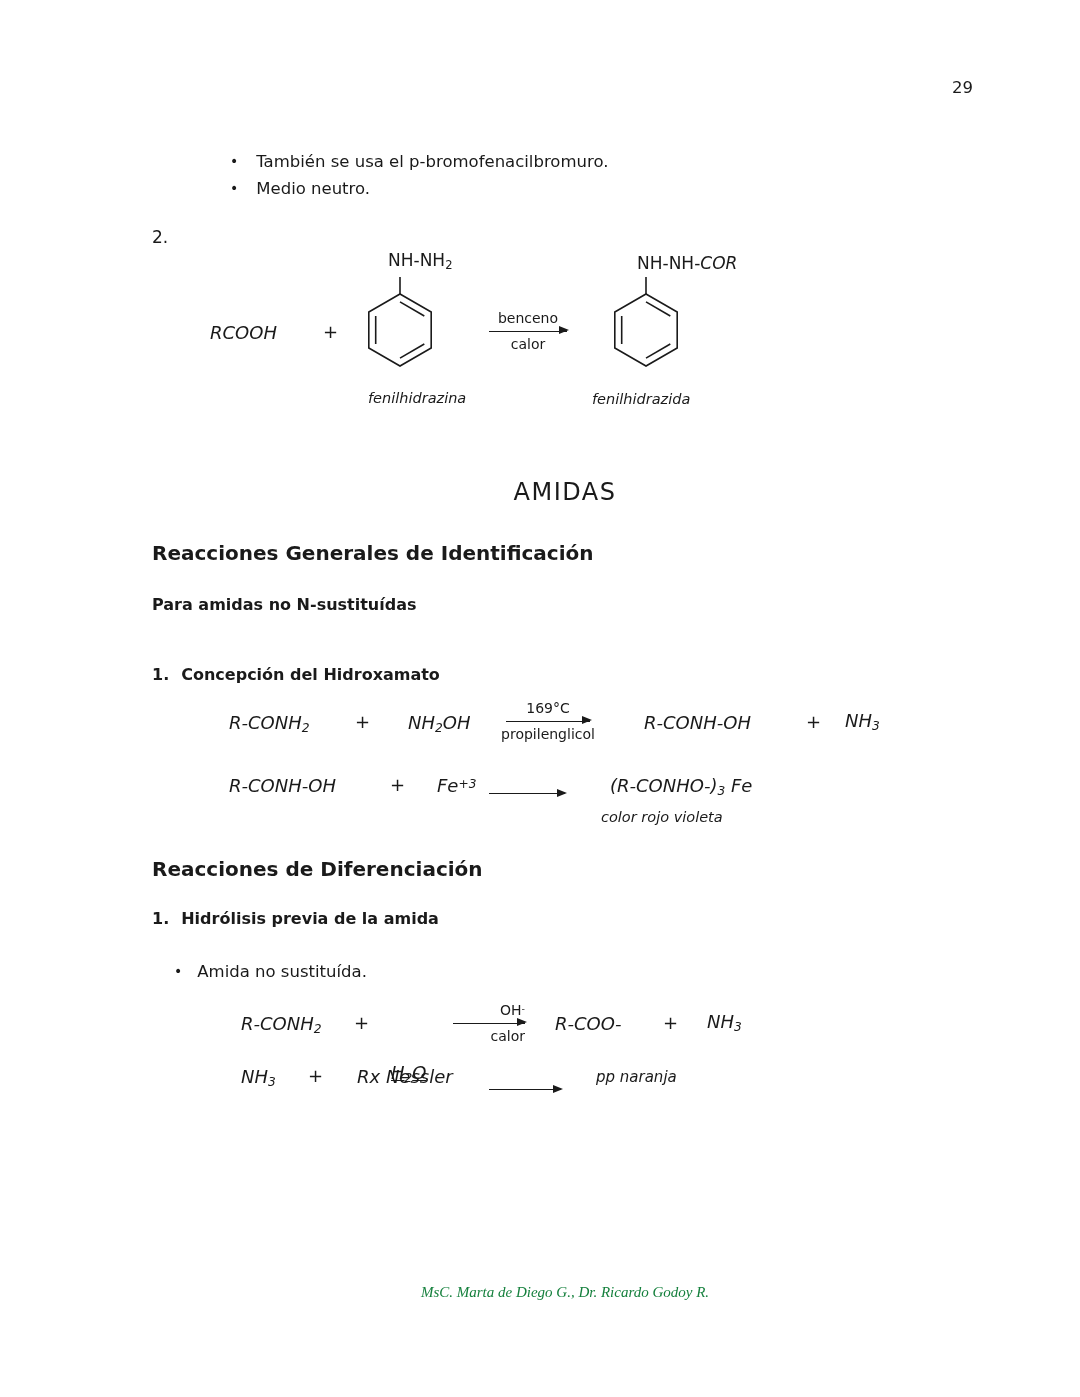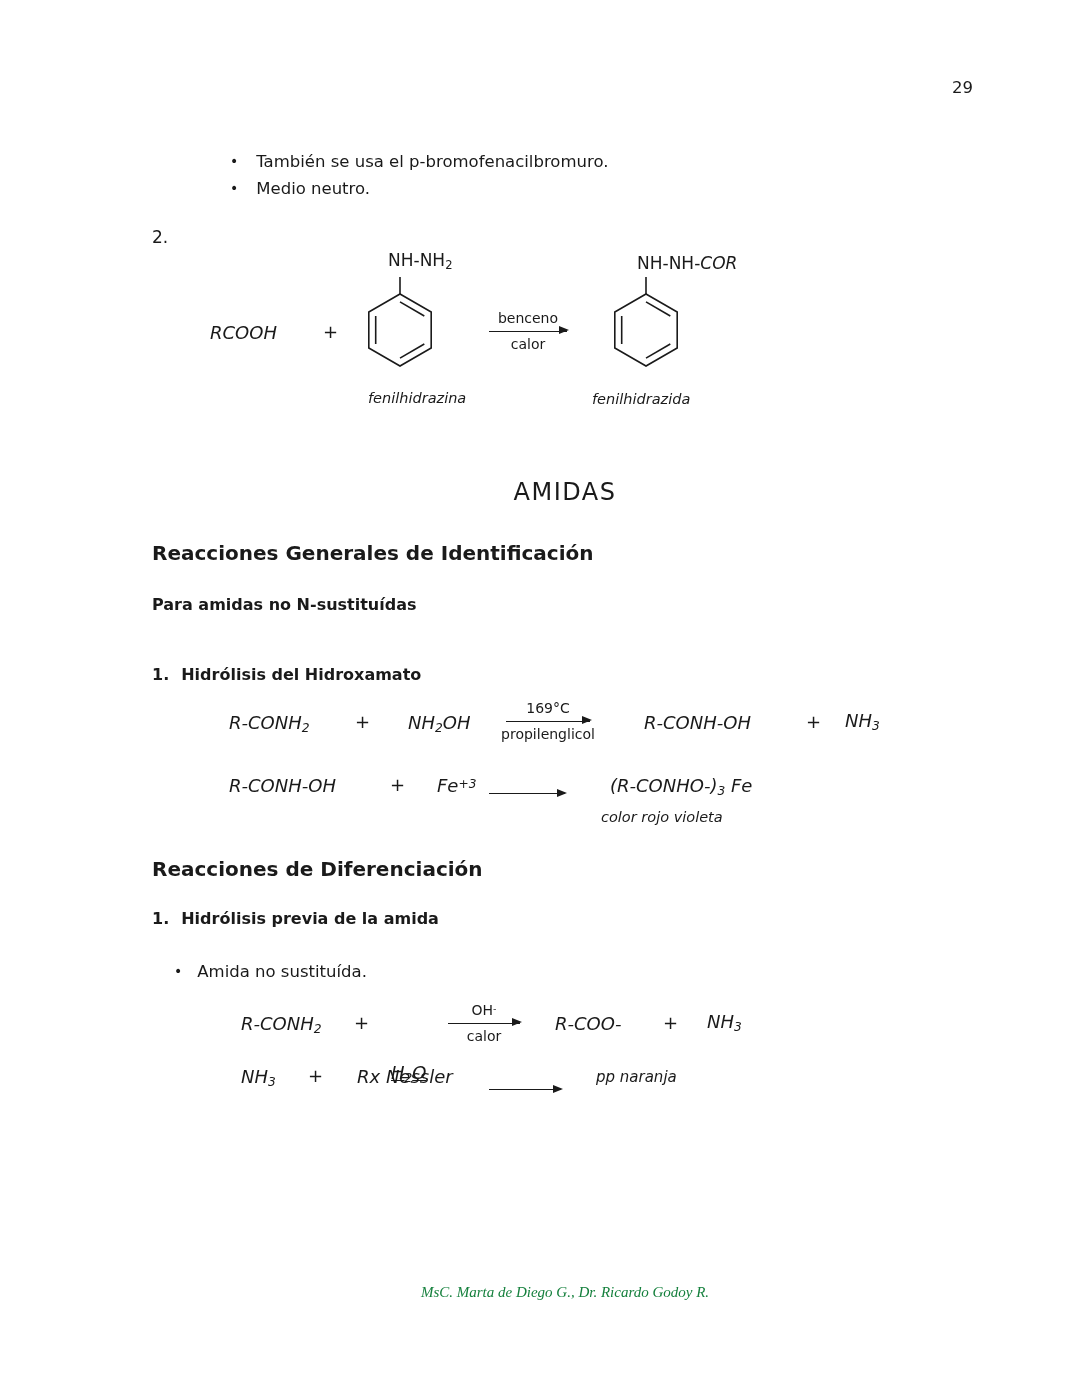--- a/index.html
+++ b/index.html
@@ -99,21 +99,21 @@
 
   <div class="abs chem-caption" style="left:368px; top:389px;">fenilhidrazina</div>
   <div class="abs chem-caption" style="left:592px; top:390px;">fenilhidrazida</div>
 
   <div class="abs title" style="left:565px; top:477px; transform:translateX(-50%);">AMIDAS</div>
 
   <div class="abs h2" style="left:152px; top:541px;">Reacciones Generales de Identificación</div>
   <div class="abs h3" style="left:152px; top:595px;">Para amidas no N-sustituídas</div>
 
   <div class="abs h3" style="left:152px; top:665px;">
-    <span class="num">1.</span><span>Hidrólisis del Hidroxamato</span>
+    <span class="num">1.</span><span>Concepción del Hidroxamato</span>
   </div>
 
   <div class="abs chem" style="left:219px; top:712px;">
     <span>R-CONH</span><span class="s-sub">2</span>
   </div>
   <div class="abs chem" style="left:345px; top:711px;">+</div>
   <div class="abs chem" style="left:398px; top:712px;">
     <span>NH</span><span class="s-sub">2</span><span>OH</span>
   </div>
   <div class="abs rxn-arrow" style="left:488px; top:700px; width:120px;">
@@ -150,21 +150,21 @@
     </div>
   </div>
 
   <div class="abs chem" style="left:231px; top:1013px;">
     <span>R-CONH</span><span class="s-sub">2</span>
   </div>
   <div class="abs chem" style="left:344px; top:1012px;">+</div>
   <div class="abs chem" style="left:381px; top:1062px;text-decoration:underline;">
     <span>H</span><span class="s-sub">2</span><span>O</span>
   </div>
-  <div class="abs rxn-arrow" style="left:443px; top:1002px; width:82px;">
+  <div class="abs rxn-arrow" style="left:443px; top:1002px; width:82px;align-items:flex-end;">
     <span class="arrow-label"><span>OH</span><span class="s-sup">-</span></span>
     <span class="arrow-line" style="width:72px;"></span>
     <span class="arrow-label">calor</span>
   </div>
   <div class="abs chem" style="left:545px; top:1013px;">R-COO-</div>
   <div class="abs chem" style="left:653px; top:1012px;">+</div>
   <div class="abs chem" style="left:697px; top:1011px;">
     <span>NH</span><span class="s-sub">3</span>
   </div>
 

